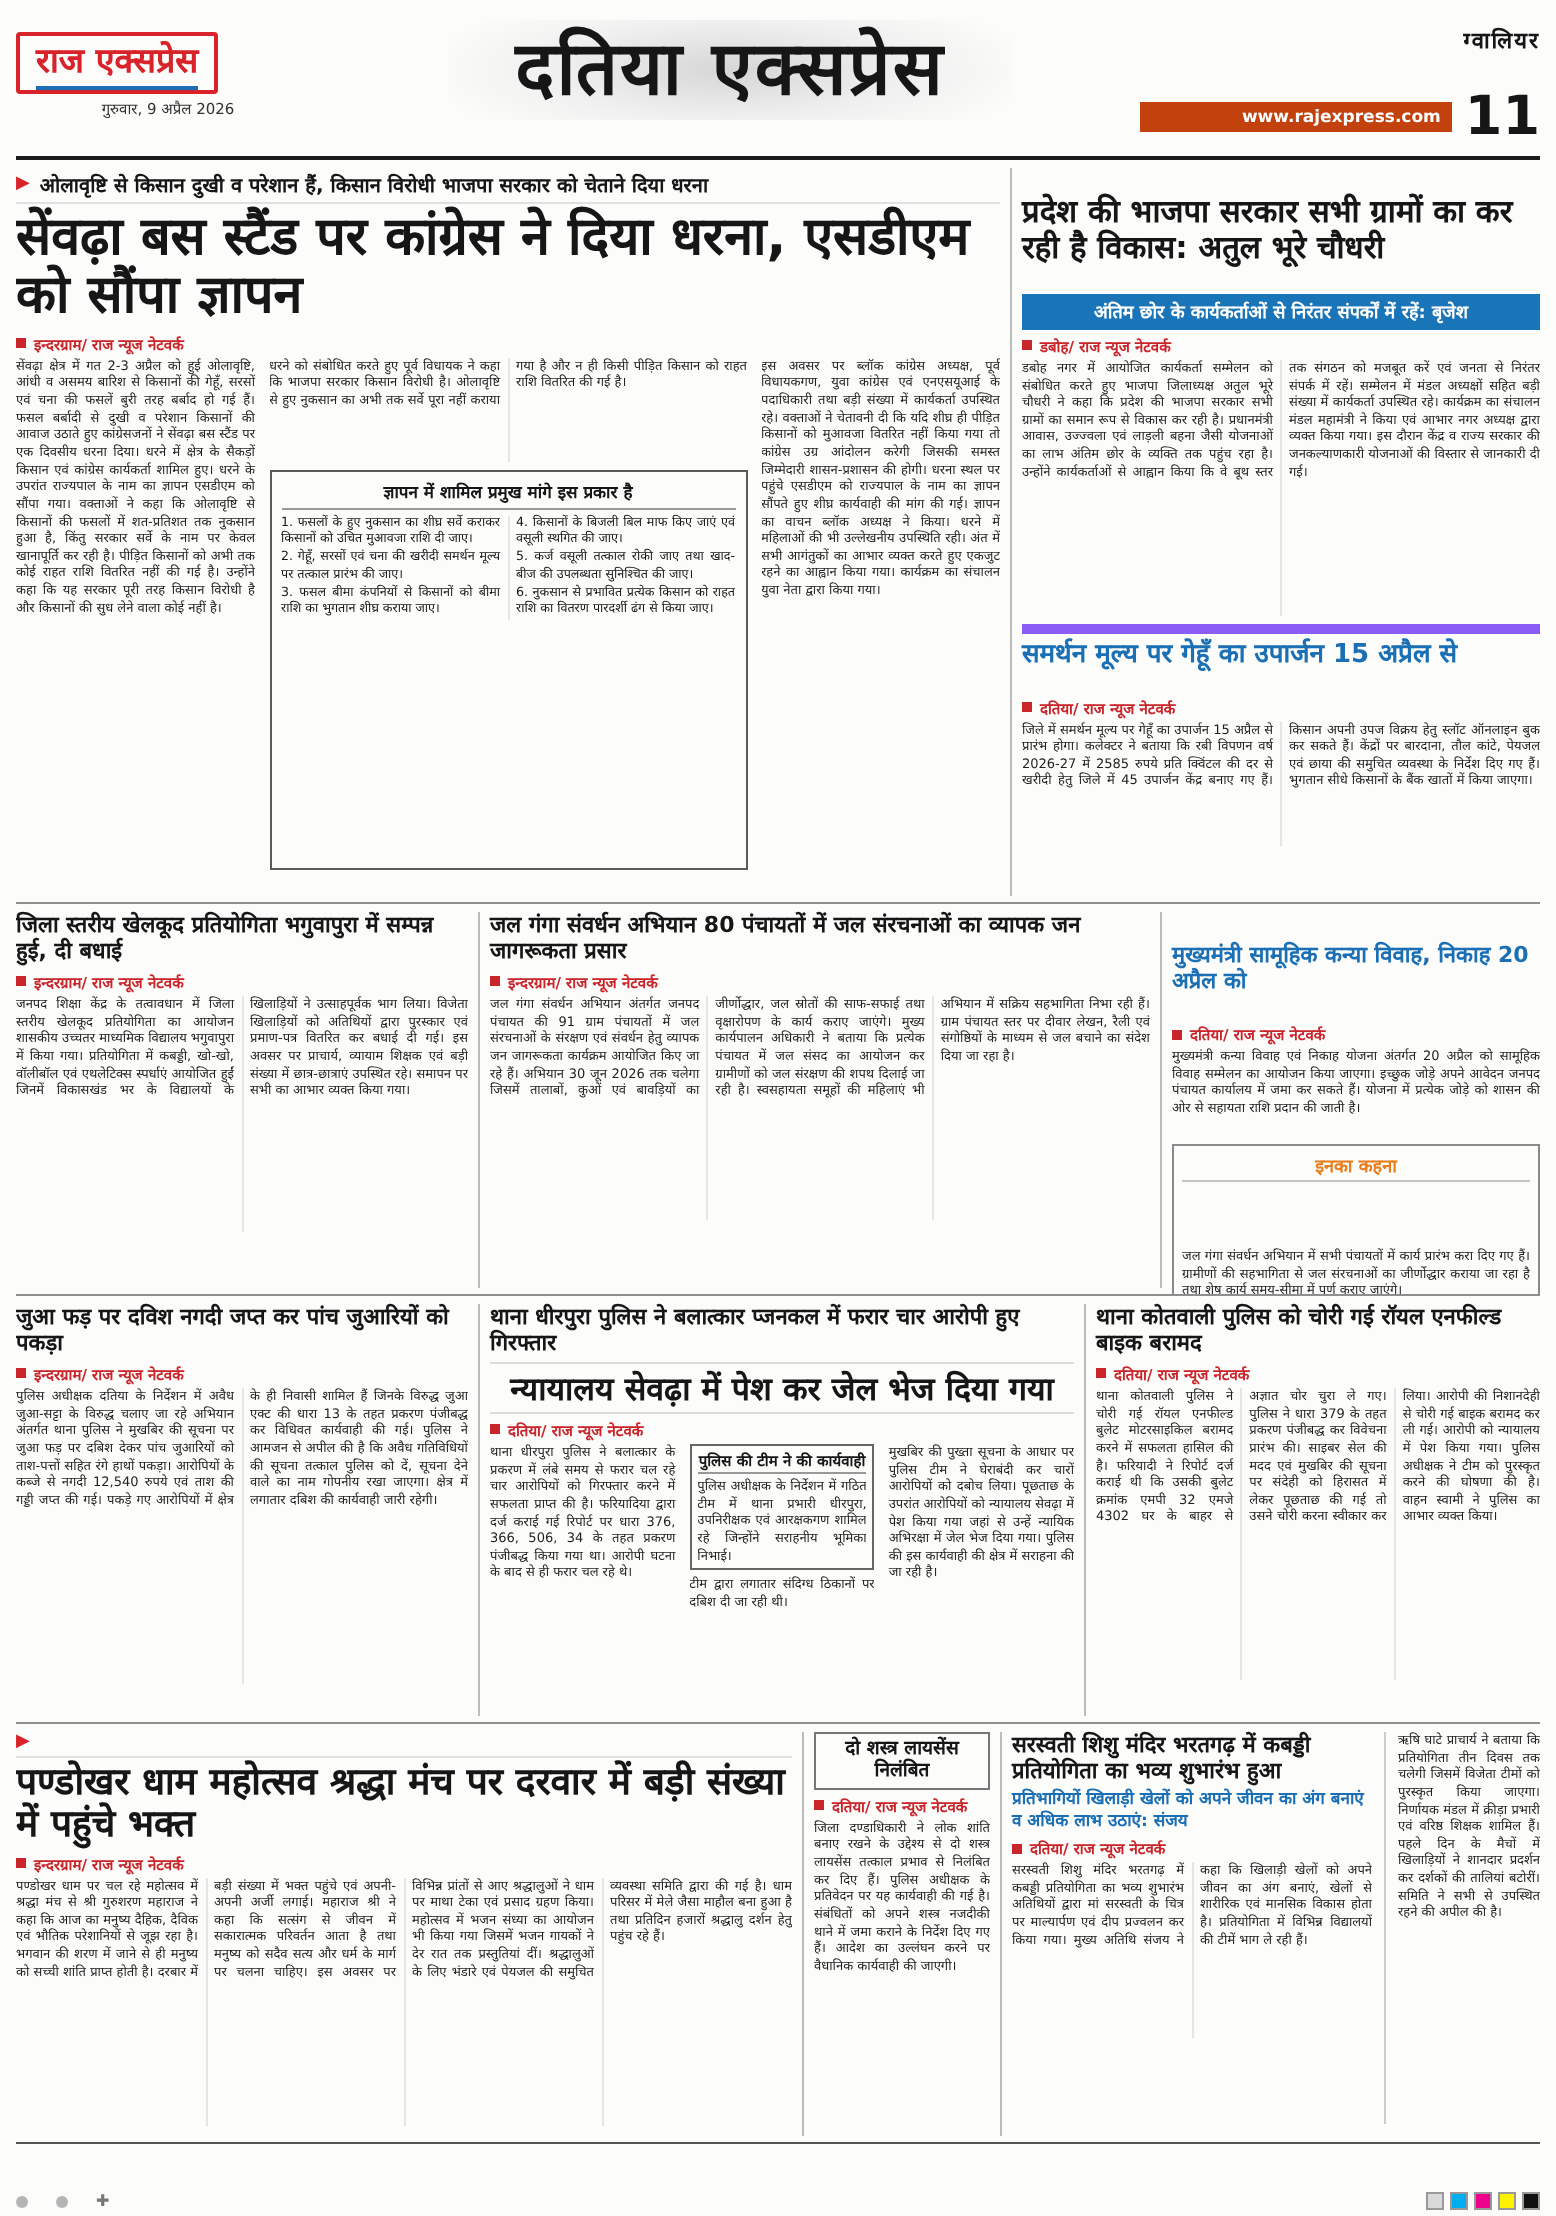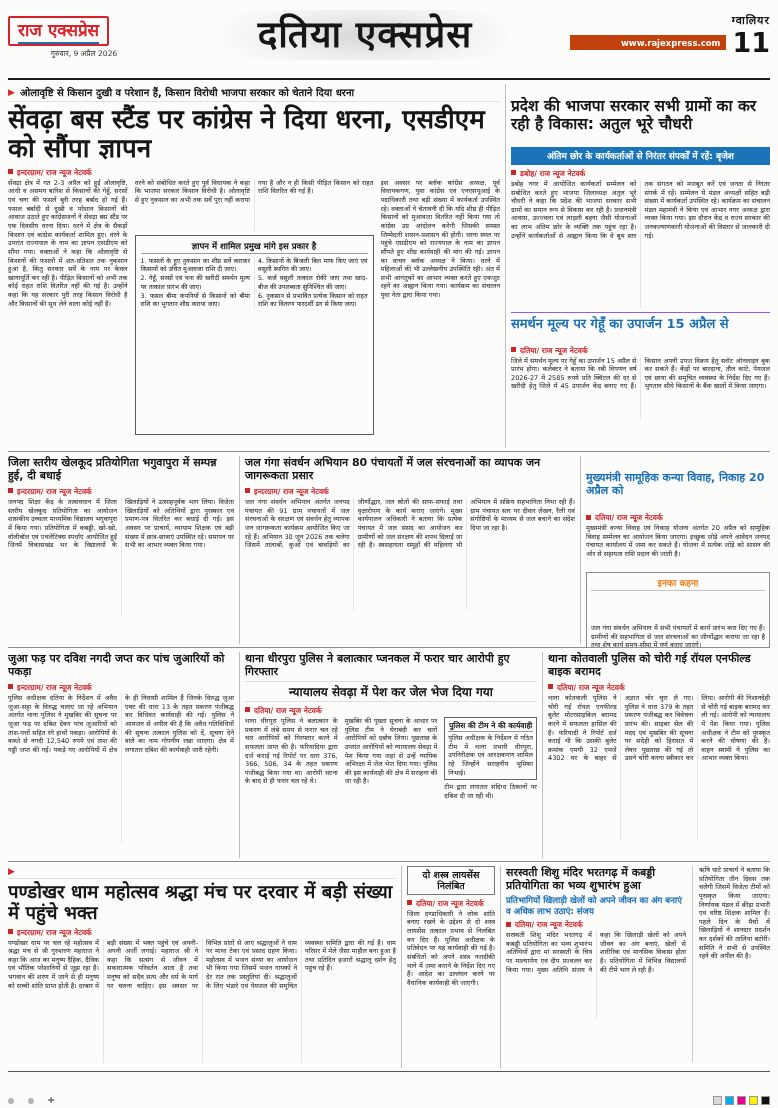--- a/index.html
+++ b/index.html
@@ -14,21 +14,21 @@
   .logo-box { width:152px; padding-top:12px; }
   .logo-frame { display:inline-block; border:2px solid #d8232a; padding:3px 8px 4px 8px; border-radius:2px; }
   .logo-title { color:#d8232a; font-weight:bold; font-size:17px; line-height:1.05; border-bottom:2px solid #1a6fb5; padding-bottom:2px; white-space:nowrap; }
   .logo-date { font-size:7.5px; color:#333; margin-top:2px; text-align:center; }
   .masthead-wrap { flex:1; text-align:center; padding-top:6px; }
   .masthead {
     display:inline-block; font-size:37px; font-weight:800; letter-spacing:1px; line-height:1.25;
     padding:2px 34px;
     background:radial-gradient(ellipse 55% 85% at 50% 50%, #d6d6d6 0%, #efefef 55%, rgba(255,255,255,0) 100%);
   }
-  .header-right { width:200px; display:flex; flex-direction:column; align-items:flex-end; padding-top:8px; }
+  .header-right { width:200px; display:flex; flex-direction:column; align-items:flex-end; padding-top:8px;gap:16px; }
   .edition { font-size:11px; font-weight:bold; letter-spacing:1px; }
   .hr-row { display:flex; align-items:center; gap:6px; width:100%; margin-top:3px; }
   .url-bar { flex:1; background:#c2410c; color:#fff; font-size:8.5px; font-weight:bold; text-align:right; padding:2.5px 6px; }
   .page-num { font-size:27px; font-weight:800; line-height:0.95; }
   
   .band { display:flex; border-bottom:1px solid #8f8f8f; padding:4px 0 3px 0; overflow:hidden; }
   .vsep { width:1px; background:#bcbcbc; margin:0 5px; }
   .kicker { font-size:10px; font-weight:bold; display:flex; align-items:center; gap:5px; padding:1px 0 2px 0; border-bottom:1px solid #e0e0e0; }
   .arrow { color:#d8232a; font-size:9px; line-height:1; }
   .headline-xl { font-size:26px; font-weight:800; line-height:1.13; margin:3px 0 1px 0; }
@@ -47,41 +47,41 @@
   .lead-col { flex:1; }
   .lead-mid { flex:2; display:flex; flex-direction:column; }
   .mid-top { height:52px; }
   .memo { border:1px solid #5a5a5a; padding:4px 5px; margin-top:4px; flex:1; overflow:hidden; }
   .memo-title { font-size:8.5px; font-weight:bold; text-align:center; border-bottom:1px solid #9a9a9a; padding-bottom:2px; margin-bottom:3px; }
   .memo-items { font-size:6.3px; line-height:1.38; white-space:pre-line; column-count:2; column-gap:8px; column-rule:1px solid #e4e4e4; text-align:justify; }
   .right-col1 { flex:1; }
   .rs-head { font-size:15.5px; font-weight:800; line-height:1.2; }
   .rs-sub { background:#1a74b8; color:#fff; font-size:9px; font-weight:bold; text-align:center; padding:2.5px 4px; margin:4px 0 2px 0; }
   .rs-body { height:128px; }
-  .wheat-head { border-top:1px solid #8b5cf6; margin-top:4px; padding-top:3px; font-size:13px; font-weight:800; line-height:1.2; color:#1a6fb5; }
+  .wheat-head { border-top:5px solid #8b5cf6; margin-top:4px; padding-top:3px; font-size:13px; font-weight:800; line-height:1.2; color:#1a6fb5; }
   .wheat-body { height:62px; }
   
   .band2 { height:196px; }
   .sports-art { width:226px; }
   .sports-body { height:118px; }
   .jal-art { width:330px; }
   .jal-body { height:112px; }
   .right-col2 { flex:1; }
   .vivah-head { font-size:11px; font-weight:800; line-height:1.22; color:#1a6fb5; }
   .vivah-body { height:44px; margin-top:2px; }
   .inka-box { border:1px solid #8a8a8a; padding:3px 4px; margin-top:4px; }
   .inka-title { color:#e87e1e; font-size:9px; font-weight:bold; text-align:center; border-bottom:1px solid #c4c4c4; padding-bottom:1px; margin-bottom:2px; }
   .inka-body { height:46px;margin-top:33px; }
   .inka-name { font-size:7px; font-weight:bold; text-align:right; margin-top:2px; }
   
   .band3 { height:214px; }
   .juaa-art { width:226px; }
   .juaa-body { height:148px; }
   .dhir-art { width:292px; }
-  .sub-center { font-size:12px; font-weight:800; text-align:center; margin:2px 0; border-top:1px solid #ddd; border-bottom:1px solid #ddd; padding:1px 0; }
+  .sub-center { font-size:16px; font-weight:800; text-align:center; margin:2px 0; border-top:1px solid #ddd; border-bottom:1px solid #ddd; padding:1px 0; }
   .d-body { display:flex; gap:7px; height:134px; }
   .d-col { flex:1; }
   .police-box { border:1px solid #666; padding:2px 3px; margin-bottom:3px; }
   .pb-title { font-size:7.5px; font-weight:bold; text-align:center; border-bottom:1px solid #999; padding-bottom:1px; margin-bottom:2px; }
   .kot-art { flex:1; }
   .kot-body { height:146px; }
   
   .band4 { height:210px; border-bottom:1px solid #555; }
   .pan-art { width:388px; }
   .pan-body { height:124px; }
@@ -224,28 +224,28 @@
     <div class="vsep"></div>
     <article class="dhir-art">
       <h3 class="headline-md">थाना धीरपुरा पुलिस ने बलात्कार प्जनकल में फरार चार आरोपी हुए गिरफ्तार</h3>
       <div class="sub-center">न्यायालय सेवढ़ा में पेश कर जेल भेज दिया गया</div>
       <div class="byline">
         <span class="bullet"></span>
         <span>दतिया/ राज न्यूज नेटवर्क</span>
       </div>
       <div class="d-body">
         <div class="d-col body-txt">थाना धीरपुरा पुलिस ने बलात्कार के प्रकरण में लंबे समय से फरार चल रहे चार आरोपियों को गिरफ्तार करने में सफलता प्राप्त की है। फरियादिया द्वारा दर्ज कराई गई रिपोर्ट पर धारा 376, 366, 506, 34 के तहत प्रकरण पंजीबद्ध किया गया था। आरोपी घटना के बाद से ही फरार चल रहे थे।</div>
-        <div class="d-col body-txt">मुखबिर की पुख्ता सूचना के आधार पर पुलिस टीम ने घेराबंदी कर चारों आरोपियों को दबोच लिया। पूछताछ के उपरांत आरोपियों को न्यायालय सेवढ़ा में पेश किया गया जहां से उन्हें न्यायिक अभिरक्षा में जेल भेज दिया गया। पुलिस की इस कार्यवाही की क्षेत्र में सराहना की जा रही है।</div>
         <div class="d-col">
           <div class="police-box">
             <div class="pb-title">पुलिस की टीम ने की कार्यवाही</div>
             <div class="body-txt">पुलिस अधीक्षक के निर्देशन में गठित टीम में थाना प्रभारी धीरपुरा, उपनिरीक्षक एवं आरक्षकगण शामिल रहे जिन्होंने सराहनीय भूमिका निभाई।</div>
           </div>
           <div class="body-txt">टीम द्वारा लगातार संदिग्ध ठिकानों पर दबिश दी जा रही थी।</div>
         </div>
+        <div class="d-col body-txt">मुखबिर की पुख्ता सूचना के आधार पर पुलिस टीम ने घेराबंदी कर चारों आरोपियों को दबोच लिया। पूछताछ के उपरांत आरोपियों को न्यायालय सेवढ़ा में पेश किया गया जहां से उन्हें न्यायिक अभिरक्षा में जेल भेज दिया गया। पुलिस की इस कार्यवाही की क्षेत्र में सराहना की जा रही है।</div>
       </div>
     </article>
     <div class="vsep"></div>
     <article class="kot-art">
       <h3 class="headline-md">थाना कोतवाली पुलिस को चोरी गई रॉयल एनफील्ड बाइक बरामद</h3>
       <div class="byline">
         <span class="bullet"></span>
         <span>दतिया/ राज न्यूज नेटवर्क</span>
       </div>
       <div class="kot-body body-txt cols-3">थाना कोतवाली पुलिस ने चोरी गई रॉयल एनफील्ड बुलेट मोटरसाइकिल बरामद करने में सफलता हासिल की है। फरियादी ने रिपोर्ट दर्ज कराई थी कि उसकी बुलेट क्रमांक एमपी 32 एमजे 4302 घर के बाहर से अज्ञात चोर चुरा ले गए। पुलिस ने धारा 379 के तहत प्रकरण पंजीबद्ध कर विवेचना प्रारंभ की। साइबर सेल की मदद एवं मुखबिर की सूचना पर संदेही को हिरासत में लेकर पूछताछ की गई तो उसने चोरी करना स्वीकार कर लिया। आरोपी की निशानदेही से चोरी गई बाइक बरामद कर ली गई। आरोपी को न्यायालय में पेश किया गया। पुलिस अधीक्षक ने टीम को पुरस्कृत करने की घोषणा की है। वाहन स्वामी ने पुलिस का आभार व्यक्त किया।</div>

